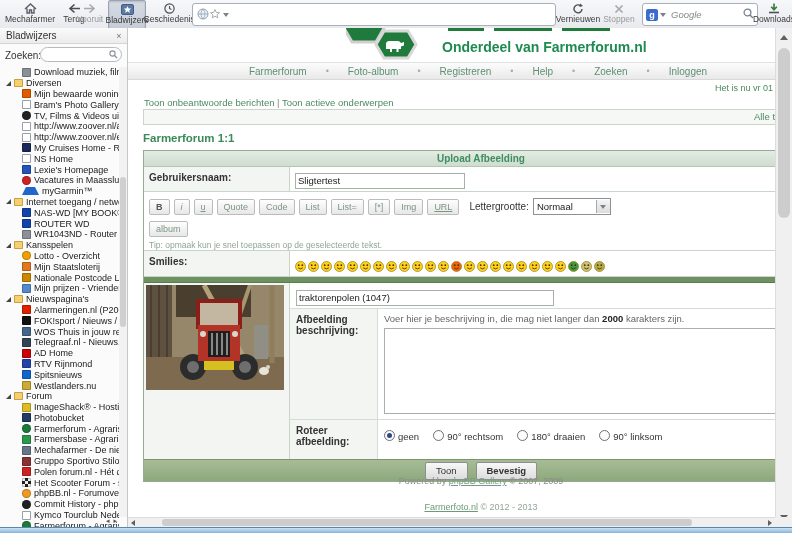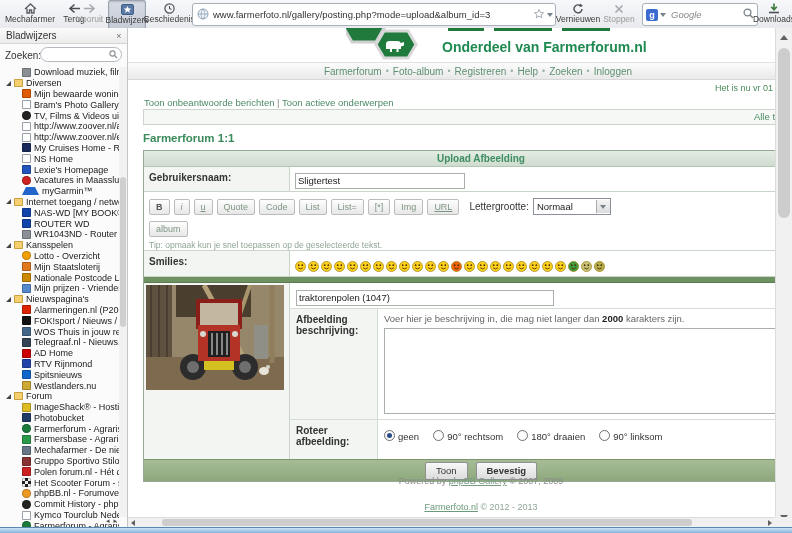--- a/index.html
+++ b/index.html
@@ -48,21 +48,21 @@
   #sb-vscroll{position:absolute;right:0;top:39px;width:8px;height:450px;background:#f2f2f2;}
   #sb-vthumb{position:absolute;right:1px;top:110px;width:6px;height:150px;background:#cfcfcf;border-radius:3px;}
   #sb-harrows{position:absolute;right:6px;bottom:2px;font-size:7px;color:#555;letter-spacing:4px;}
   
   #content{left:128px;top:28px;width:647px;height:489px;background:#fff;overflow:hidden;}
   .sliver{position:absolute;top:0;height:3px;background:#1f7a3c;}
   #tagline{position:absolute;left:314px;top:11px;font-size:14px;font-weight:bold;color:#1e8a50;}
   #navstrip{position:absolute;left:0;top:34px;width:700px;height:16px;
             background:linear-gradient(#fcfcfc,#e9e9e9);border-top:1px solid #e2e2e2;border-bottom:1px solid #d8d8d8;
             display:flex;align-items:center;justify-content:center;font-size:10px;}
-  .navlink{color:#5d8f72;margin:0 4px;}
+  .navlink{color:#5d8f72;margin:0 19px;}
   .navdot{color:#9ab3a3;font-size:9px;}
   #timenote{position:absolute;right:2px;top:55px;font-size:9px;color:#4a8a5a;white-space:nowrap;}
   #linksrow{position:absolute;left:16px;top:69px;font-size:9.5px;color:#888;}
   #linksrow a{color:#4a8a62;text-decoration:none;margin-top:28px;}
   #crumbbar{position:absolute;left:15px;top:81px;width:676px;height:16px;background:#f5f8f5;
             border:1px solid #ccd4cc;box-sizing:border-box;font-size:9.5px;line-height:14px;color:#7a9a85;}
   #crumbs{position:absolute;left:6px;top:0;font-weight:bold;color:#4a8a62;}
   #crumb-right{position:absolute;right:6px;top:0;color:#4a8a62;white-space:nowrap;}
   #sec-title{position:absolute;left:15px;top:104px;font-size:11.5px;font-weight:600;color:#3a8a5a;}
   
@@ -170,21 +170,20 @@
           <path d="M5.5 3 V5.5 L7.4 6.6" fill="none" stroke="#4a4f56" stroke-width="1.1"></path>
         </svg>
       </span>
     <span>Geschiedenis</span>
   </div>
   <div class="urlbar">
     <span style="margin-left:4px;"><svg width="12" height="12">
           <circle cx="6" cy="6" r="5" fill="#eef2f6" stroke="#8fa3b8"></circle>
           <path d="M1 6 H11 M6 1 C3.5 3.5 3.5 8.5 6 11 C8.5 8.5 8.5 3.5 6 1" fill="none" stroke="#8fa3b8" stroke-width=".8"></path>
         </svg></span>
-    <span class="url-text">www.farmerfoto.nl/gallery/posting.php?mode=upload&amp;album_id=3</span>
     <span><svg width="12" height="12">
           <path d="M6 1.5 L7.3 4.4 L10.5 4.7 L8 6.8 L8.8 9.9 L6 8.2 L3.2 9.9 L4 6.8 L1.5 4.7 L4.7 4.4 Z" fill="none" stroke="#a7adb5" stroke-width="1"></path>
         </svg></span>
     <span class="caret"></span>
   </div>
   <div class="tb-btn" style="left:558px;width:40px;">
     <span>
         <svg width="12" height="11">
           <path d="M10 6 A4 4 0 1 1 8.8 3" fill="none" stroke="#4a4f56" stroke-width="1.4"></path>
           <path d="M8.2 0.5 L11 3 L7.5 4 Z" fill="#4a4f56"></path>

